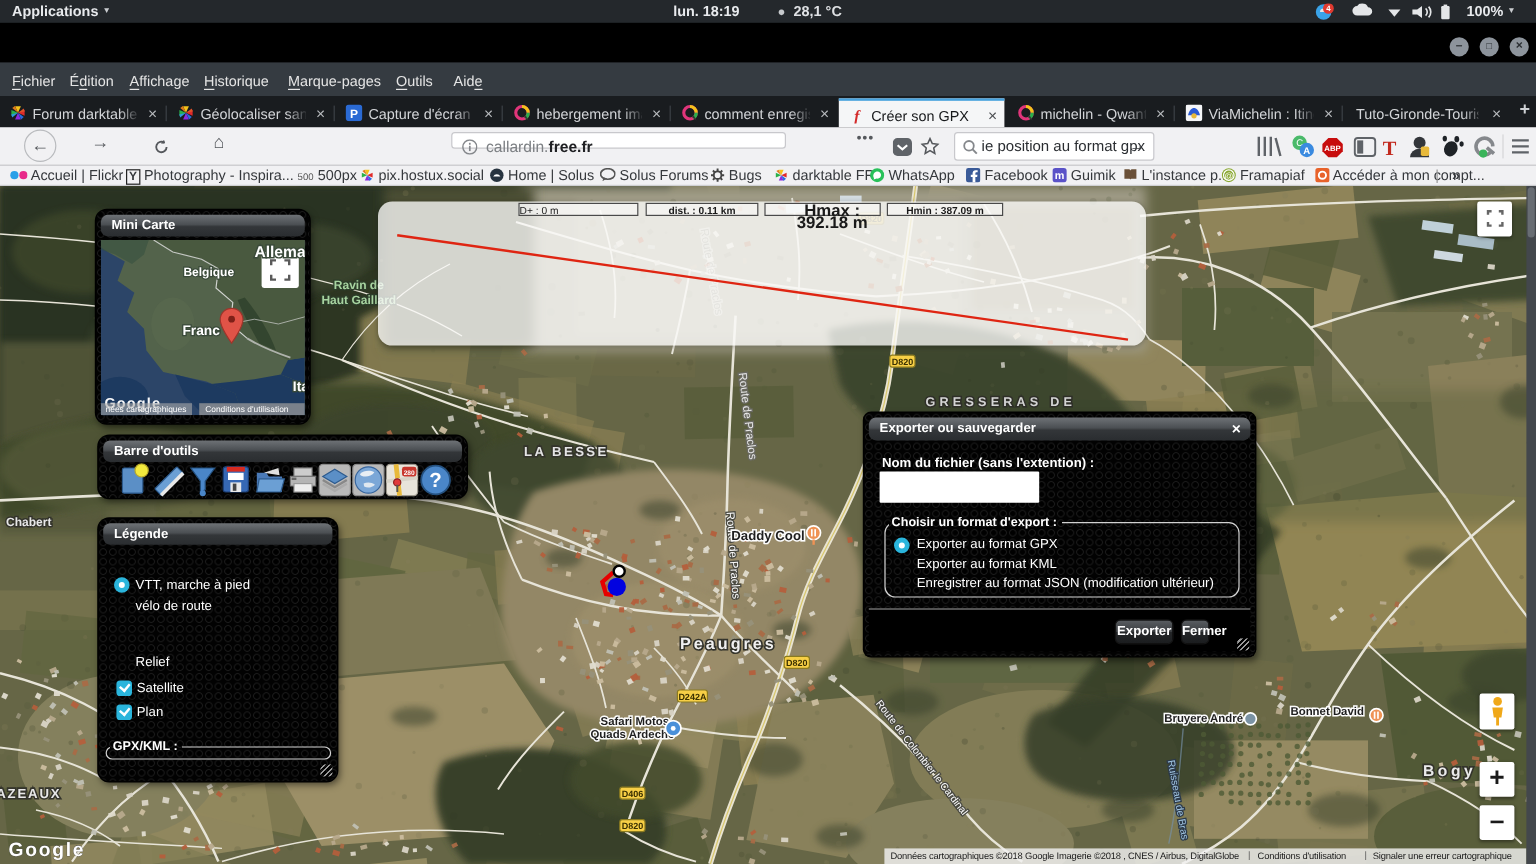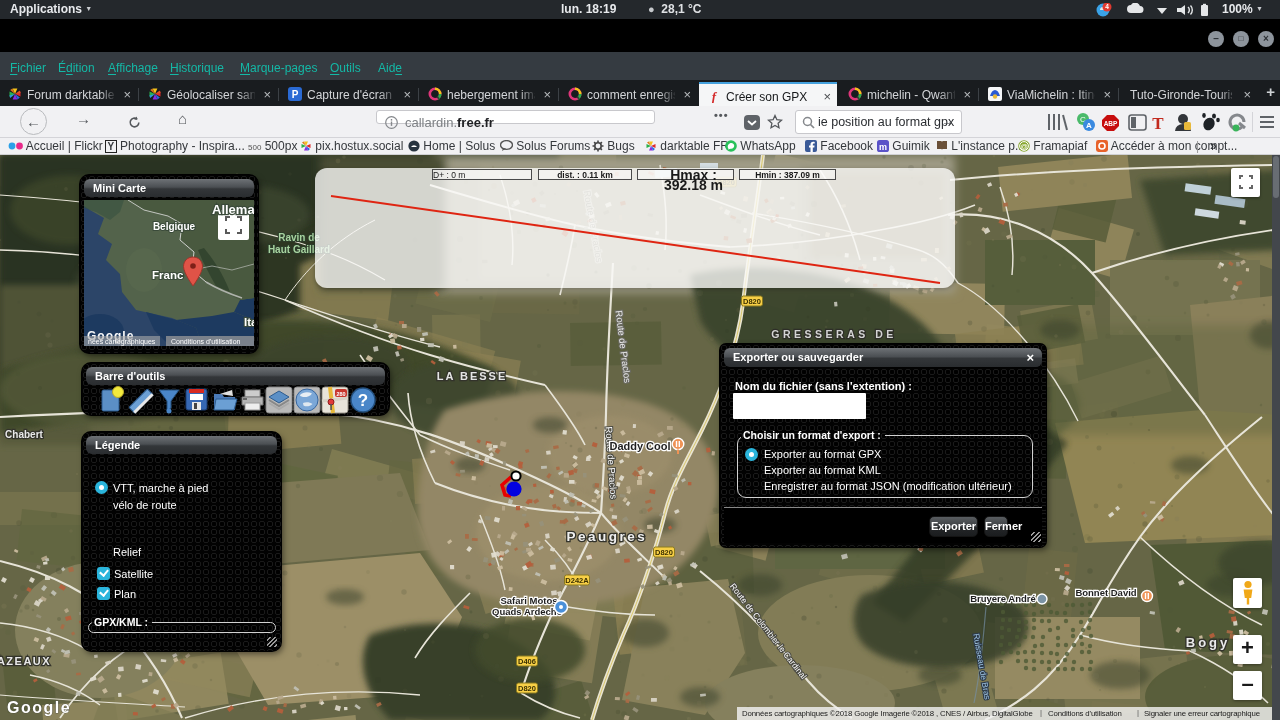--- a/index.html
+++ b/index.html
@@ -11,21 +11,21 @@
 #osbar { left:0; top:0; width:1280px; height:19px; background:#24282c; color:#e8eaed; font-size:12px; font-weight:bold; }
 #osbar .apps { position:absolute; left:10px; top:2px; }
 #osbar .clock { position:absolute; left:561px; top:2px; }
 #osbar .temp { position:absolute; left:648px; top:2px; color:#dfe1e4;}
 .caret { display:inline-block; font-size:7px; vertical-align:2px; color:#c9ccd0; }
 
 
 #titlebar { left:0; top:19px; width:1280px; height:33px; background:#353b41; }
 #titlebar .title { position:absolute; width:100%; text-align:center; top:14px; color:#f2f3f5; font-size:11.5px; font-weight:bold; }
 .winbtn { position:absolute; top:31px; width:16px; height:16px; border-radius:50%; background:#8d949c; color:#2b2f33; text-align:center; font-size:10px; line-height:15px; font-weight:bold;}
-#menubar { left:0; top:52px; width:1280px; height:28px; background:#353b41; color:#14b8a6; font-size:12px; }
+#menubar { left:0; top:52px; width:1280px; height:28px; background:#353b41; color:#e5e5e5; font-size:12px; }
 #menubar span.mi { position:absolute; top:9px; }
 #menubar u { text-decoration:underline; text-underline-offset:2px; }
 
 
 #tabbar { left:0; top:80px; width:1280px; height:26px; background:#191c1f; }
 .tab { position:absolute; top:2px; height:24px; width:137px; color:#d3d5d8; font-size:12px; overflow:hidden; }
 .tab .ti { position:absolute; left:8px; top:5px; width:14px; height:14px; }
 .tab .tt { position:absolute; left:27px; top:6px; width:88px; white-space:nowrap; overflow:hidden; }
 .tab .tx { position:absolute; right:6px; top:5px; font-size:13px; color:#b9bcbf; }
 .tab .fade { position:absolute; right:20px; top:0; width:18px; height:24px; background:linear-gradient(90deg,rgba(25,28,31,0),#191c1f); }

